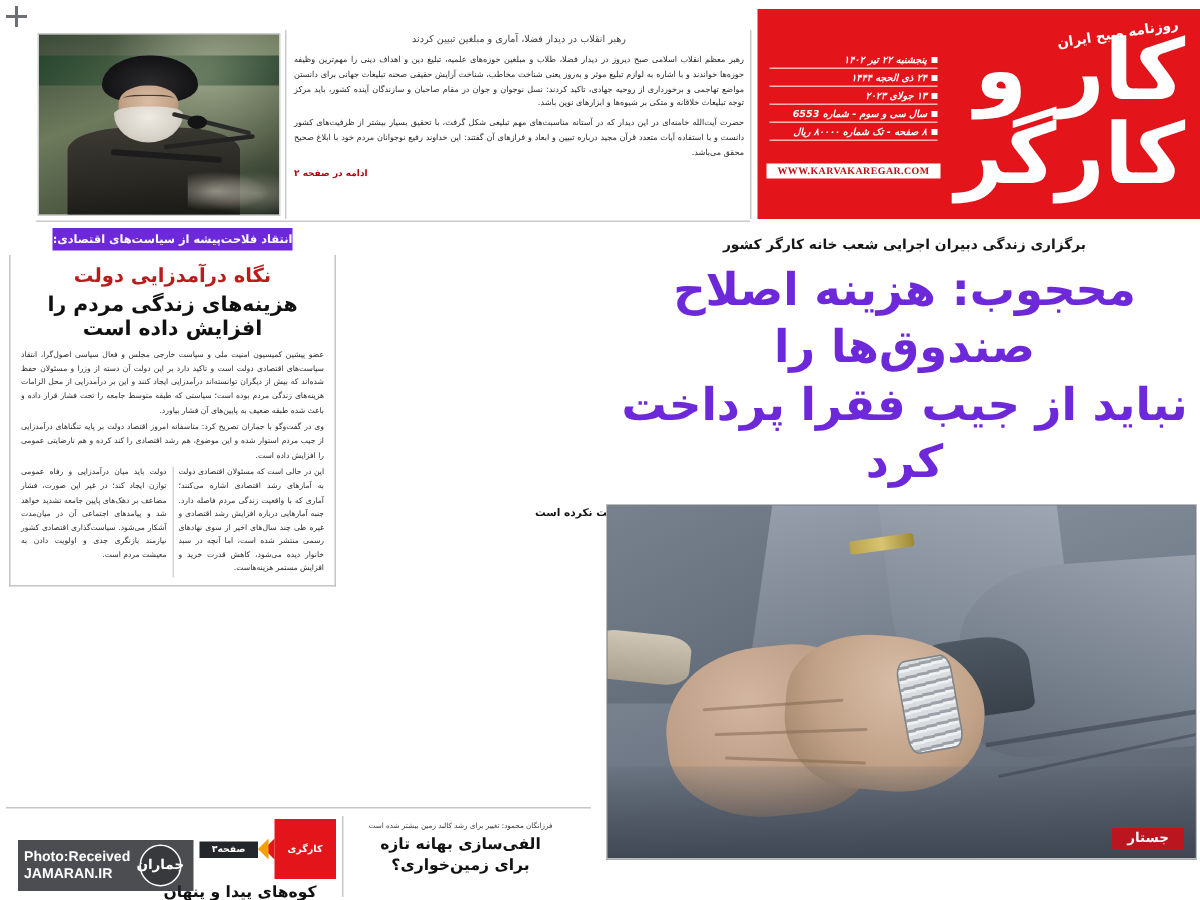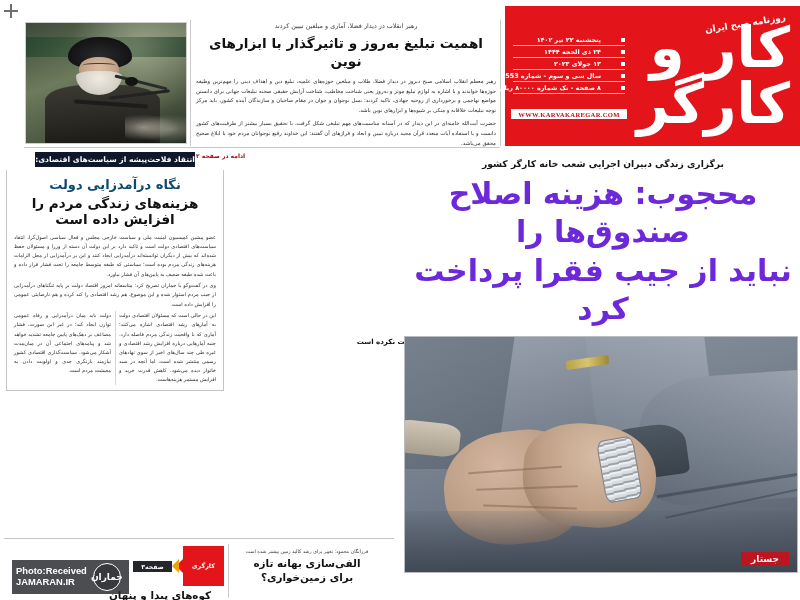--- a/index.html
+++ b/index.html
@@ -68,22 +68,22 @@
   
   .masthead{position:absolute;right:0;top:6px;width:295px;height:140px;background:#e4141b;}
   .mh-logo{position:absolute;right:10px;top:22px;width:190px;height:96px;
      color:#fff;direction:rtl;font-weight:bold;font-size:56px;line-height:1;
      display:flex;align-items:center;justify-content:flex-start;
      font-family:"DejaVu Sans","Liberation Sans",sans-serif;
      text-shadow:0 0 1px rgba(0,0,0,.12);letter-spacing:-2px;}
   .mh-super{position:absolute;right:14px;top:6px;color:#fff;font-size:9px;
      direction:rtl;font-weight:bold;transform:rotate(-9deg);transform-origin:right center;}
   .mh-meta{position:absolute;left:8px;top:28px;width:112px;direction:rtl;}
-  .mh-row{display:flex;align-items:center;justify-content:flex-start;gap:20px;
-     border-bottom:.8px solid #ffb3b6;padding:1.5px 0;}
+  .mh-row{display:flex;align-items:center;justify-content:flex-start;gap:3px;
+     border-bottom:.8px solid #ffb3b6;padding:1.5px 0;font-style:italic;}
   .mh-bullet{width:4px;height:4px;background:#fff;flex:0 0 auto;}
   .mh-txt{color:#fff;font-size:6.4px;font-weight:bold;white-space:nowrap;}
   .mh-url{position:absolute;left:6px;top:103px;width:116px;background:#fff;color:#c10f16;
      font-size:6.6px;font-weight:bold;text-align:center;letter-spacing:.3px;padding:1.5px 0;
      direction:ltr;font-family:"Liberation Serif",serif;}
 
   
   .lead{position:absolute;right:2px;top:158px;width:390px;text-align:center;direction:rtl;}
   .lead-kicker{font-size:9.2px;color:#17171a;font-weight:bold;}
   .lead-head{margin-top:6px;font-size:30px;font-weight:bold;color:#6d28d9;
@@ -142,24 +142,24 @@
   .h-fold2{position:absolute;left:66%;top:70%;width:36%;height:2px;background:rgba(50,58,68,.45);
      transform:rotate(-12deg);}
 
   
   .br-tag{position:absolute;right:8px;bottom:6px;background:#c5121c;color:#fff;
      font-size:9px;font-weight:bold;padding:2px 10px;direction:rtl;opacity:.92;}
 
   
   .lc{position:absolute;left:6px;top:152px;width:218px;}
   .lc-tagwrap{display:flex;justify-content:center;}
-  .lc-tag{background:#0f172a;color:#fff;font-size:7.6px;font-weight:bold;
+  .lc-tag{background:#6d28d9;color:#fff;font-size:7.6px;font-weight:bold;
      padding:3px 0;direction:rtl;}
   .lc-box{margin-top:3px;border:1px solid #c4c4c4;border-top:none;padding:7px 7px 5px 7px;}
-  .lc-h1{text-align:center;font-size:13px;font-weight:bold;color:#0c4a6e;direction:rtl;}
+  .lc-h1{text-align:center;font-size:13px;font-weight:bold;color:#b91c1c;direction:rtl;}
   .lc-h2{text-align:center;font-size:13.6px;font-weight:bold;color:#111;direction:rtl;margin-top:3px;}
   .lc-body{margin-top:6px;direction:rtl;text-align:justify;font-size:5.1px;line-height:1.8;color:#2b2b2b;}
   .lc-body p{margin:0 0 2.5px 0;}
   .lc-cols{column-count:2;column-gap:8px;column-rule:.6px solid #d6d6d6;}
 
   
   .bstrip{position:absolute;left:0;bottom:0;width:400px;height:58px;}
   .bs-hr{position:absolute;left:4px;top:-4px;width:390px;height:1px;background:#c6c6c6;}
   .bcell{position:absolute;top:4px;}
   .bc-tags{display:flex;align-items:center;direction:rtl;gap:0;}
@@ -200,21 +200,20 @@
     <div class="lp-beard"></div>
     <div class="lp-mic1"></div>
     <div class="lp-mic2"></div>
     <div class="lp-mic3"></div>
     <div class="lp-michead"></div>
     <div class="lp-blur"></div>
   </div>
 
   <div class="top-article">
     <div class="ta-kicker">رهبر انقلاب در دیدار فضلا، آماری و مبلغین تبیین کردند</div>
-    <div class="ta-head">اهمیت تبلیغ بەروز و تاثیرگذار با ابزارهای نوین</div>
     <div class="ta-body">
       <p>رهبر معظم انقلاب اسلامی صبح دیروز در دیدار فضلا، طلاب و مبلغین حوزه‌های علمیه، تبلیغ دین و اهداف دینی را مهم‌ترین وظیفه حوزه‌ها خواندند و با اشاره به لوازم تبلیغ موثر و بەروز یعنی شناخت مخاطب، شناخت آرایش حقیقی صحنه تبلیغات جهانی برای دانستن مواضع تهاجمی و برخورداری از روحیه جهادی، تاکید کردند: نسل نوجوان و جوان در مقام صاحبان و سازندگان آینده کشور، باید مرکز توجه تبلیغات خلاقانه و متکی بر شیوه‌ها و ابزارهای نوین باشد.</p>
       <p>حضرت آیت‌الله خامنه‌ای در این دیدار که در آستانه مناسبت‌های مهم تبلیغی شکل گرفت، با تحقیق بسیار بیشتر از ظرفیت‌های کشور دانست و با استفاده آیات متعدد قرآن مجید درباره تبیین و ابعاد و فرازهای آن گفتند: این خداوند رفیع نوجوانان مردم خود با ابلاغ صحیح محقق می‌باشد.</p>
       <div style="text-align:left;">
         <span class="ta-cont">ادامه در صفحه ۲</span>
       </div>
     </div>
   </div>
 
   <div class="vdiv" style="left:190px;top:20px;width:1px;height:126px;"></div>

